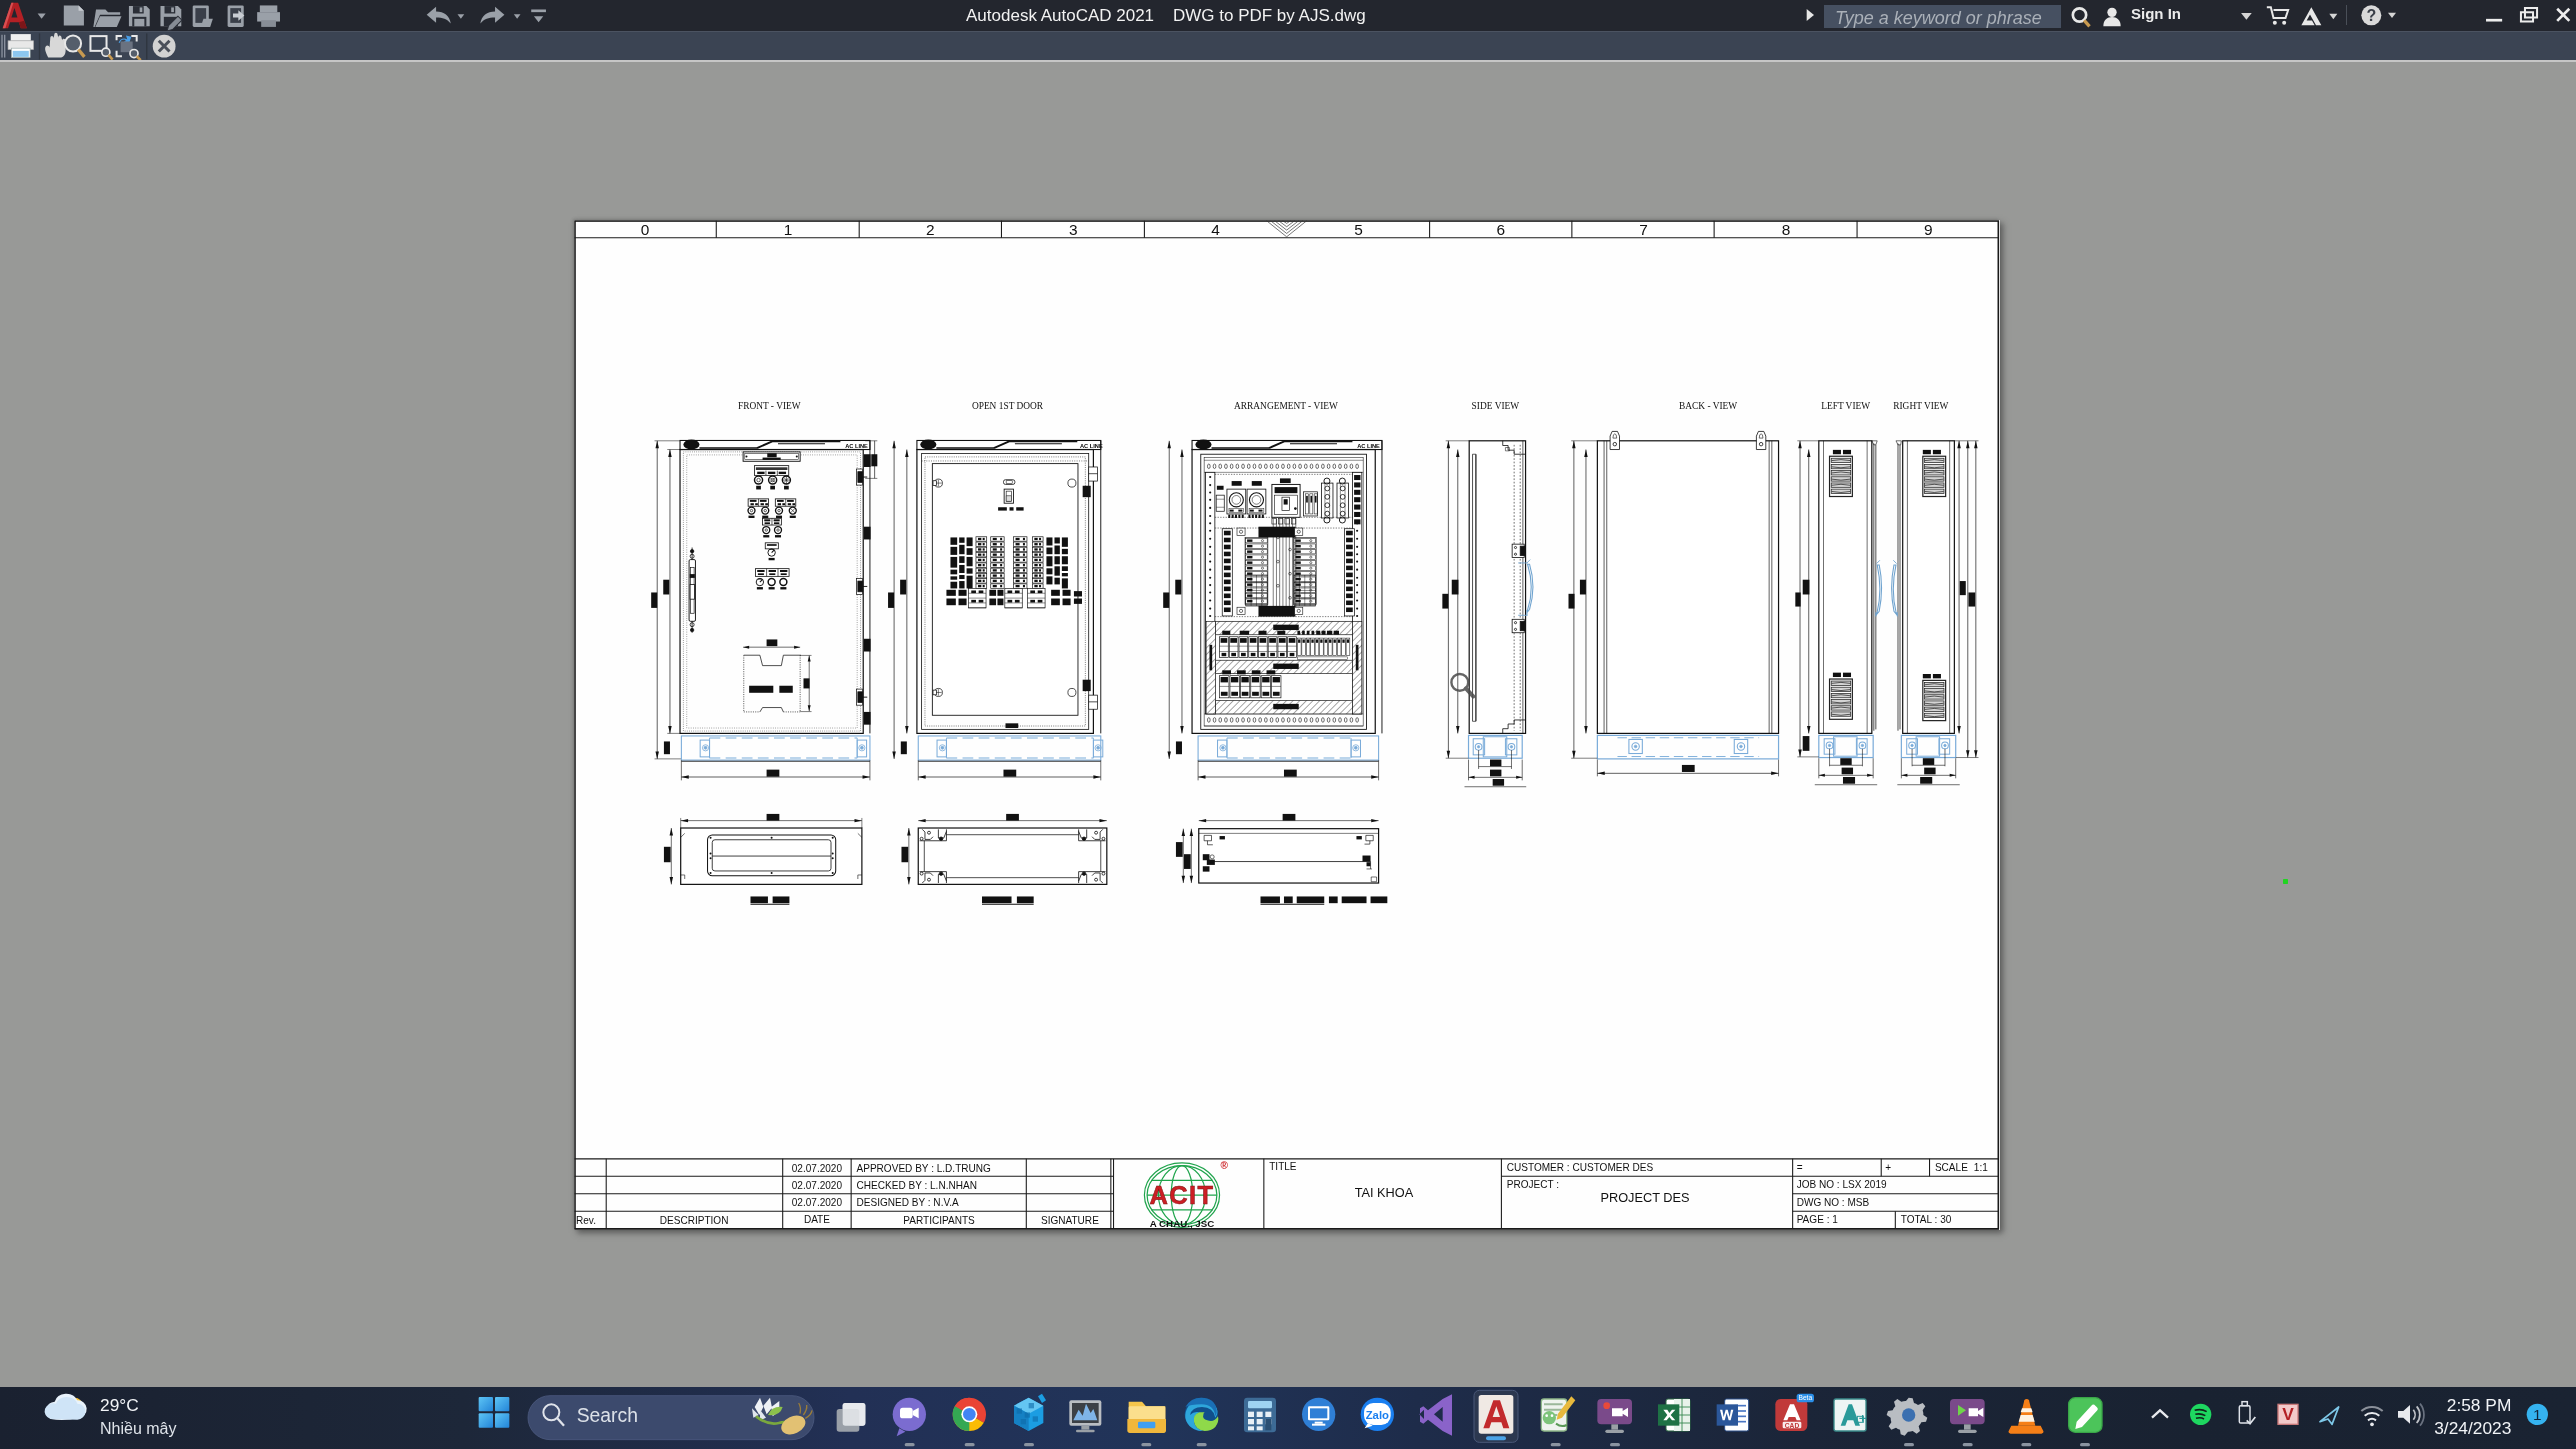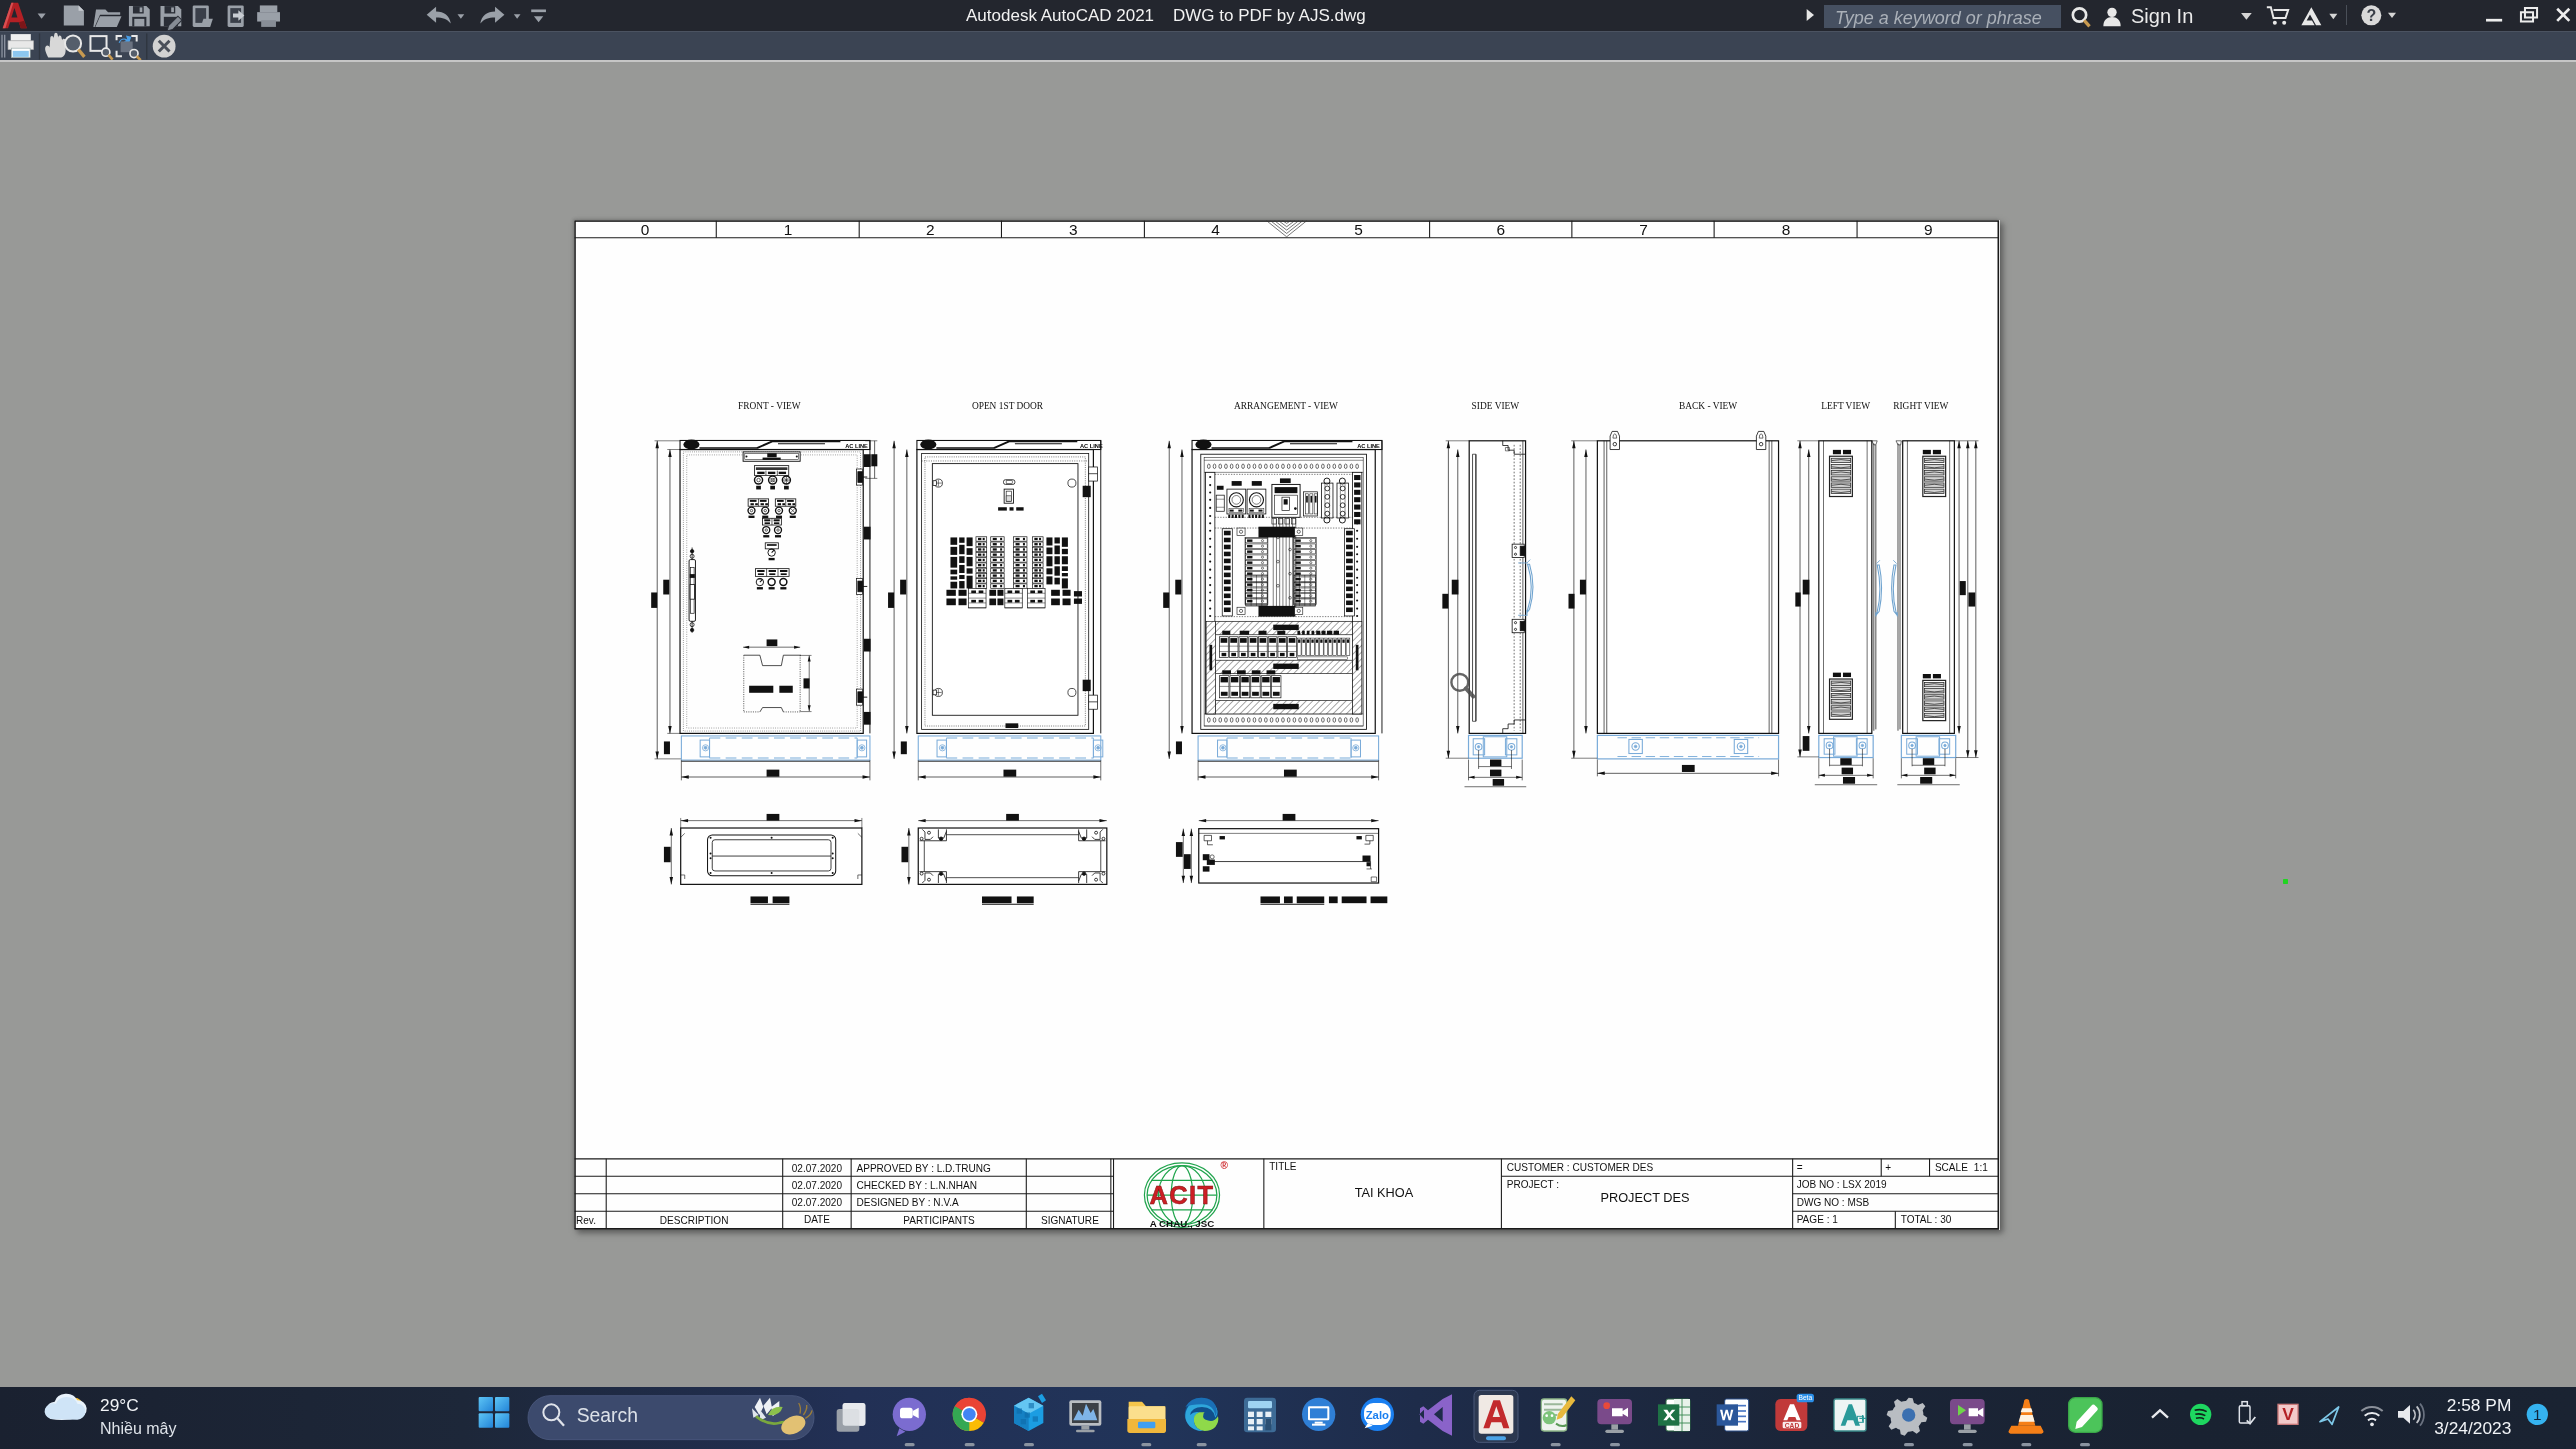--- a/index.html
+++ b/index.html
@@ -5,21 +5,21 @@
 * { margin:0; padding:0; box-sizing:border-box; }
 html,body { width:2576px; height:1449px; overflow:hidden; background:#989997; font-family:"Liberation Sans", sans-serif; }
 .abs { position:absolute; }
 #titlebar { position:absolute; left:0; top:0; width:2576px; height:31px; background:#23262e; }
 #toolbar2 { position:absolute; left:0; top:31px; width:2576px; height:29px; background:#3b4453; border-top:0.7px solid #4b5361; }
 #lightstrip { position:absolute; left:0; top:60px; width:2576px; height:2px; background:#c6c6c6; }
 #workspace { position:absolute; left:0; top:62px; width:2576px; height:1325px; background:#989997; }
 #sheet { position:absolute; left:574px; top:158px; width:1426px; height:1010px; background:#fefefe; box-shadow:3.4px 3.4px 6px rgba(40,40,40,0.55), -1.3px -1.3px 2.7px rgba(60,60,60,0.25); }
 #taskbar { position:absolute; left:0; top:1387px; width:2576px; height:68px;
   background:linear-gradient(90deg,#1a2130 0%,#1d2739 18%,#223055 33%,#213459 45%,#1e2c4a 55%,#1b2538 70%,#192231 85%,#1a2332 100%); }
-.ttxt { color:#ebebeb; font-size:20px; }
+.ttxt { color:#ebebeb; font-size:15px;font-weight:bold; }
 </style>
 </head>
 <body>
 
 <div id="titlebar">
 
 <svg class="abs" style="left:0;top:0" width="282" height="31" viewBox="0 0 420 46">
 <path d="M4 42 L17 4 L27 4 L40 42 L31 42 L28 33 L15 33 L12 42 Z M17 26 L26 26 L21.5 12 Z" fill="#b32025"></path>
 <path d="M4 42 L17 4 L20 4 L8 42 Z" fill="#d94f52"></path>
 <path d="M28 33 L31 42 L40 42 L36 31 Z" fill="#7d1619"></path>

